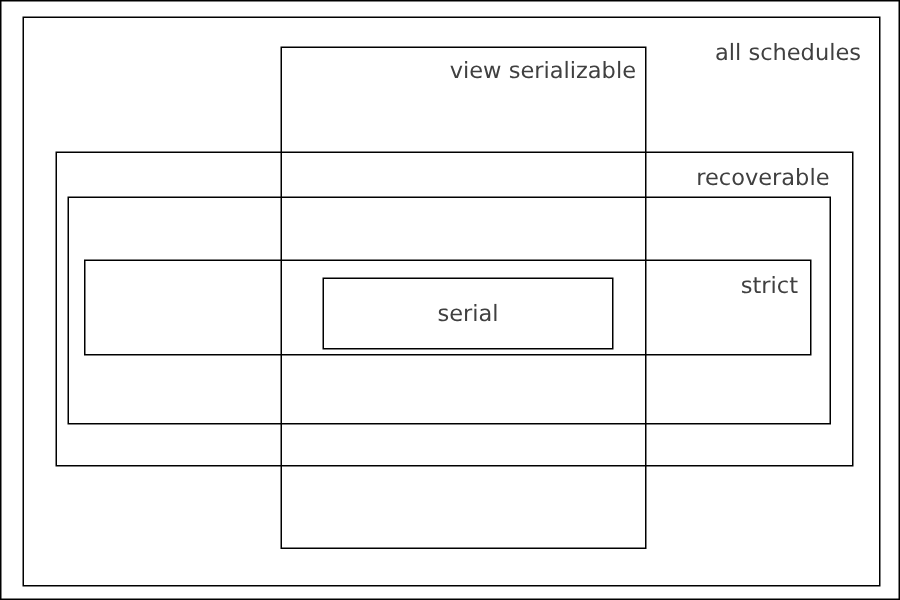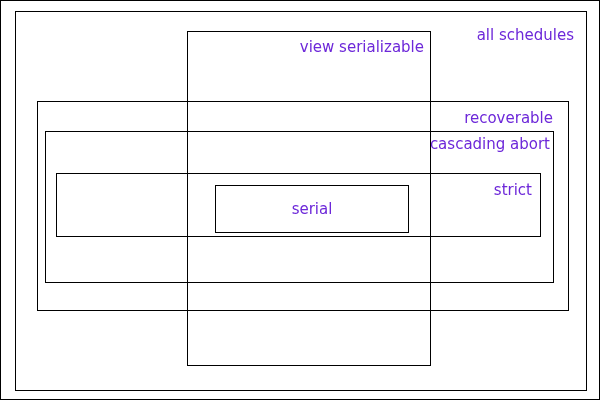--- a/index.html
+++ b/index.html
@@ -5,21 +5,21 @@
   html, body {
     margin: 0;
     padding: 0;
     background: #ffffff;
   }
   #canvas {
     position: relative;
     width: 600px;
     height: 400px;
     background: #ffffff;
-    color: #6d28d9;
+    color: #404040;
     font-family: "DejaVu Sans", "Liberation Sans", sans-serif;
     box-sizing: border-box;
     border: 1px solid #000000;
     overflow: hidden;
   }
   .box {
     position: absolute;
     border: 1px solid #000000;
     box-sizing: border-box;
     background: transparent;
@@ -50,21 +50,20 @@
   <div class="box" style="left:14px; top:10px; width:572px; height:380px;">
     <span class="lbl" style="top:14px; right:12px;">all schedules</span>
   </div>
 
   <div class="box" style="left:36px; top:100px; width:532px; height:210px;">
     <span class="lbl" style="top:7px; right:15px;">recoverable</span>
   </div>
 
   <div class="box" style="left:44px; top:130px; width:509px; height:152px;">
     <span class="lbl" style="top:3px; right:3px; text-align:left;">
-      <span class="line">cascading abort</span>
     </span>
   </div>
 
   <div class="box" style="left:186px; top:30px; width:244px; height:335px;">
     <span class="lbl" style="top:6px; right:6px;">view serializable</span>
   </div>
 
   <div class="box" style="left:55px; top:172px; width:485px; height:64px;">
     <span class="lbl" style="top:7px; right:8px;">strict</span>
   </div>

